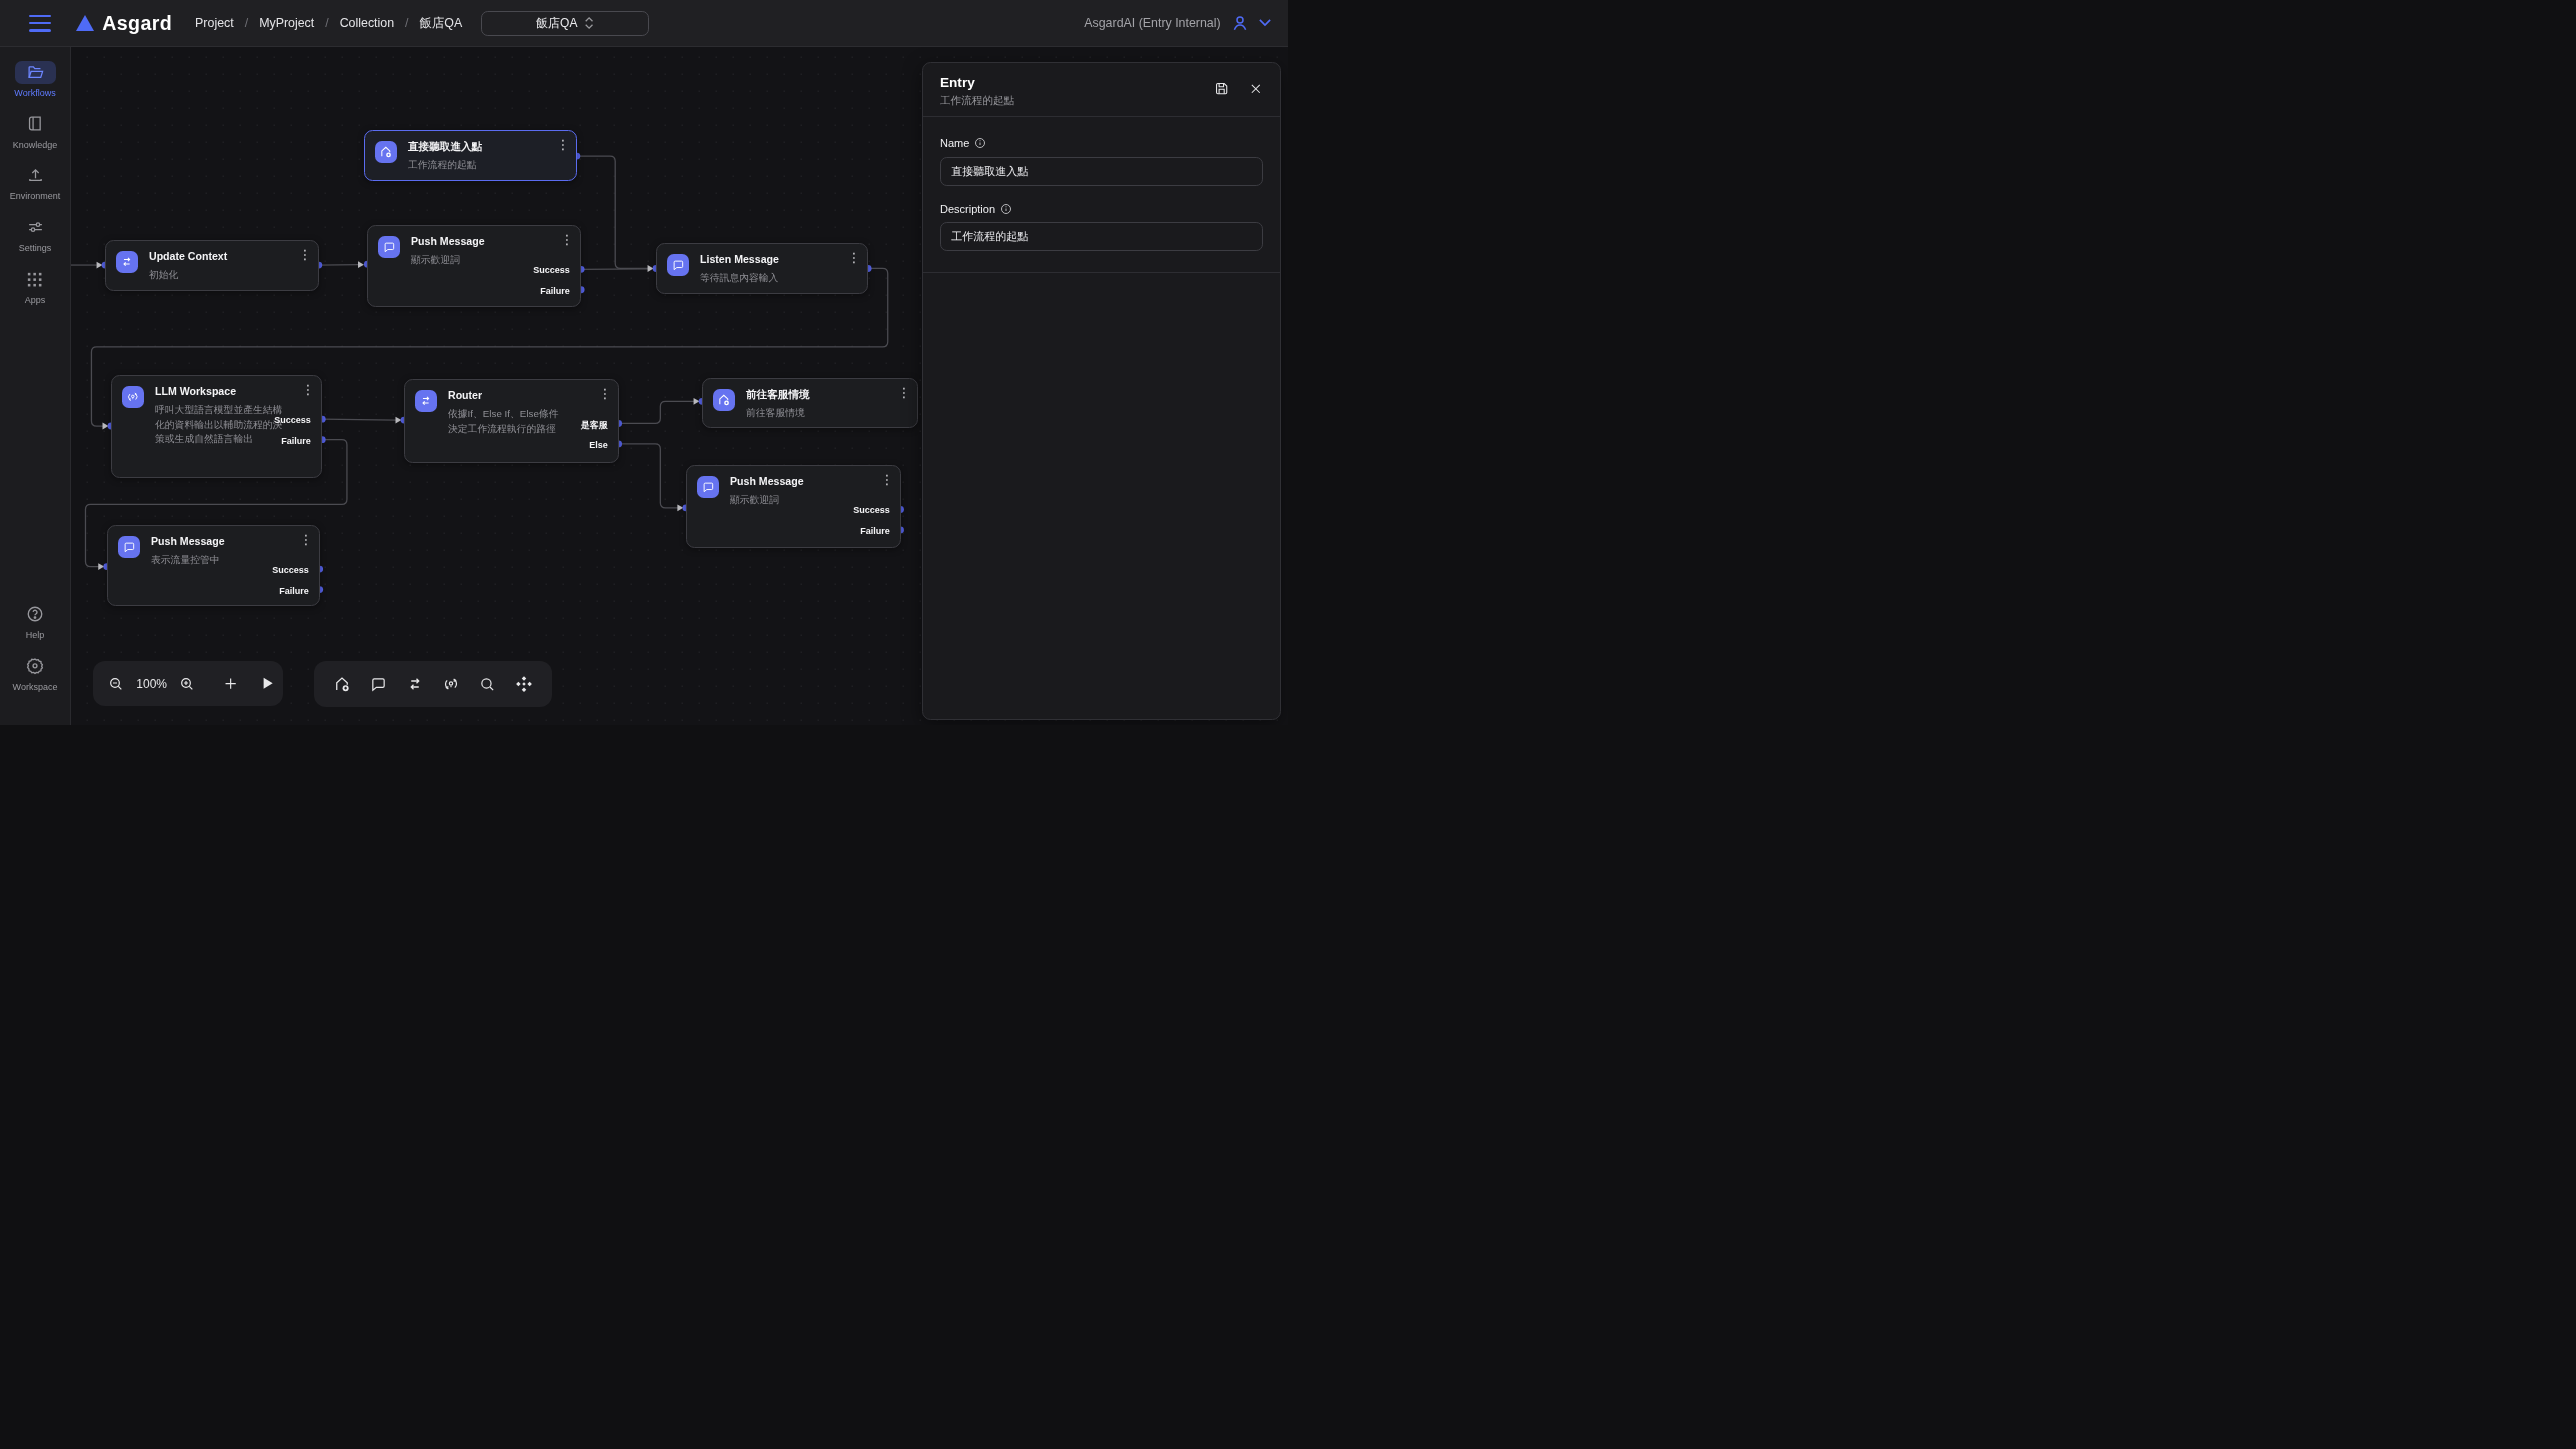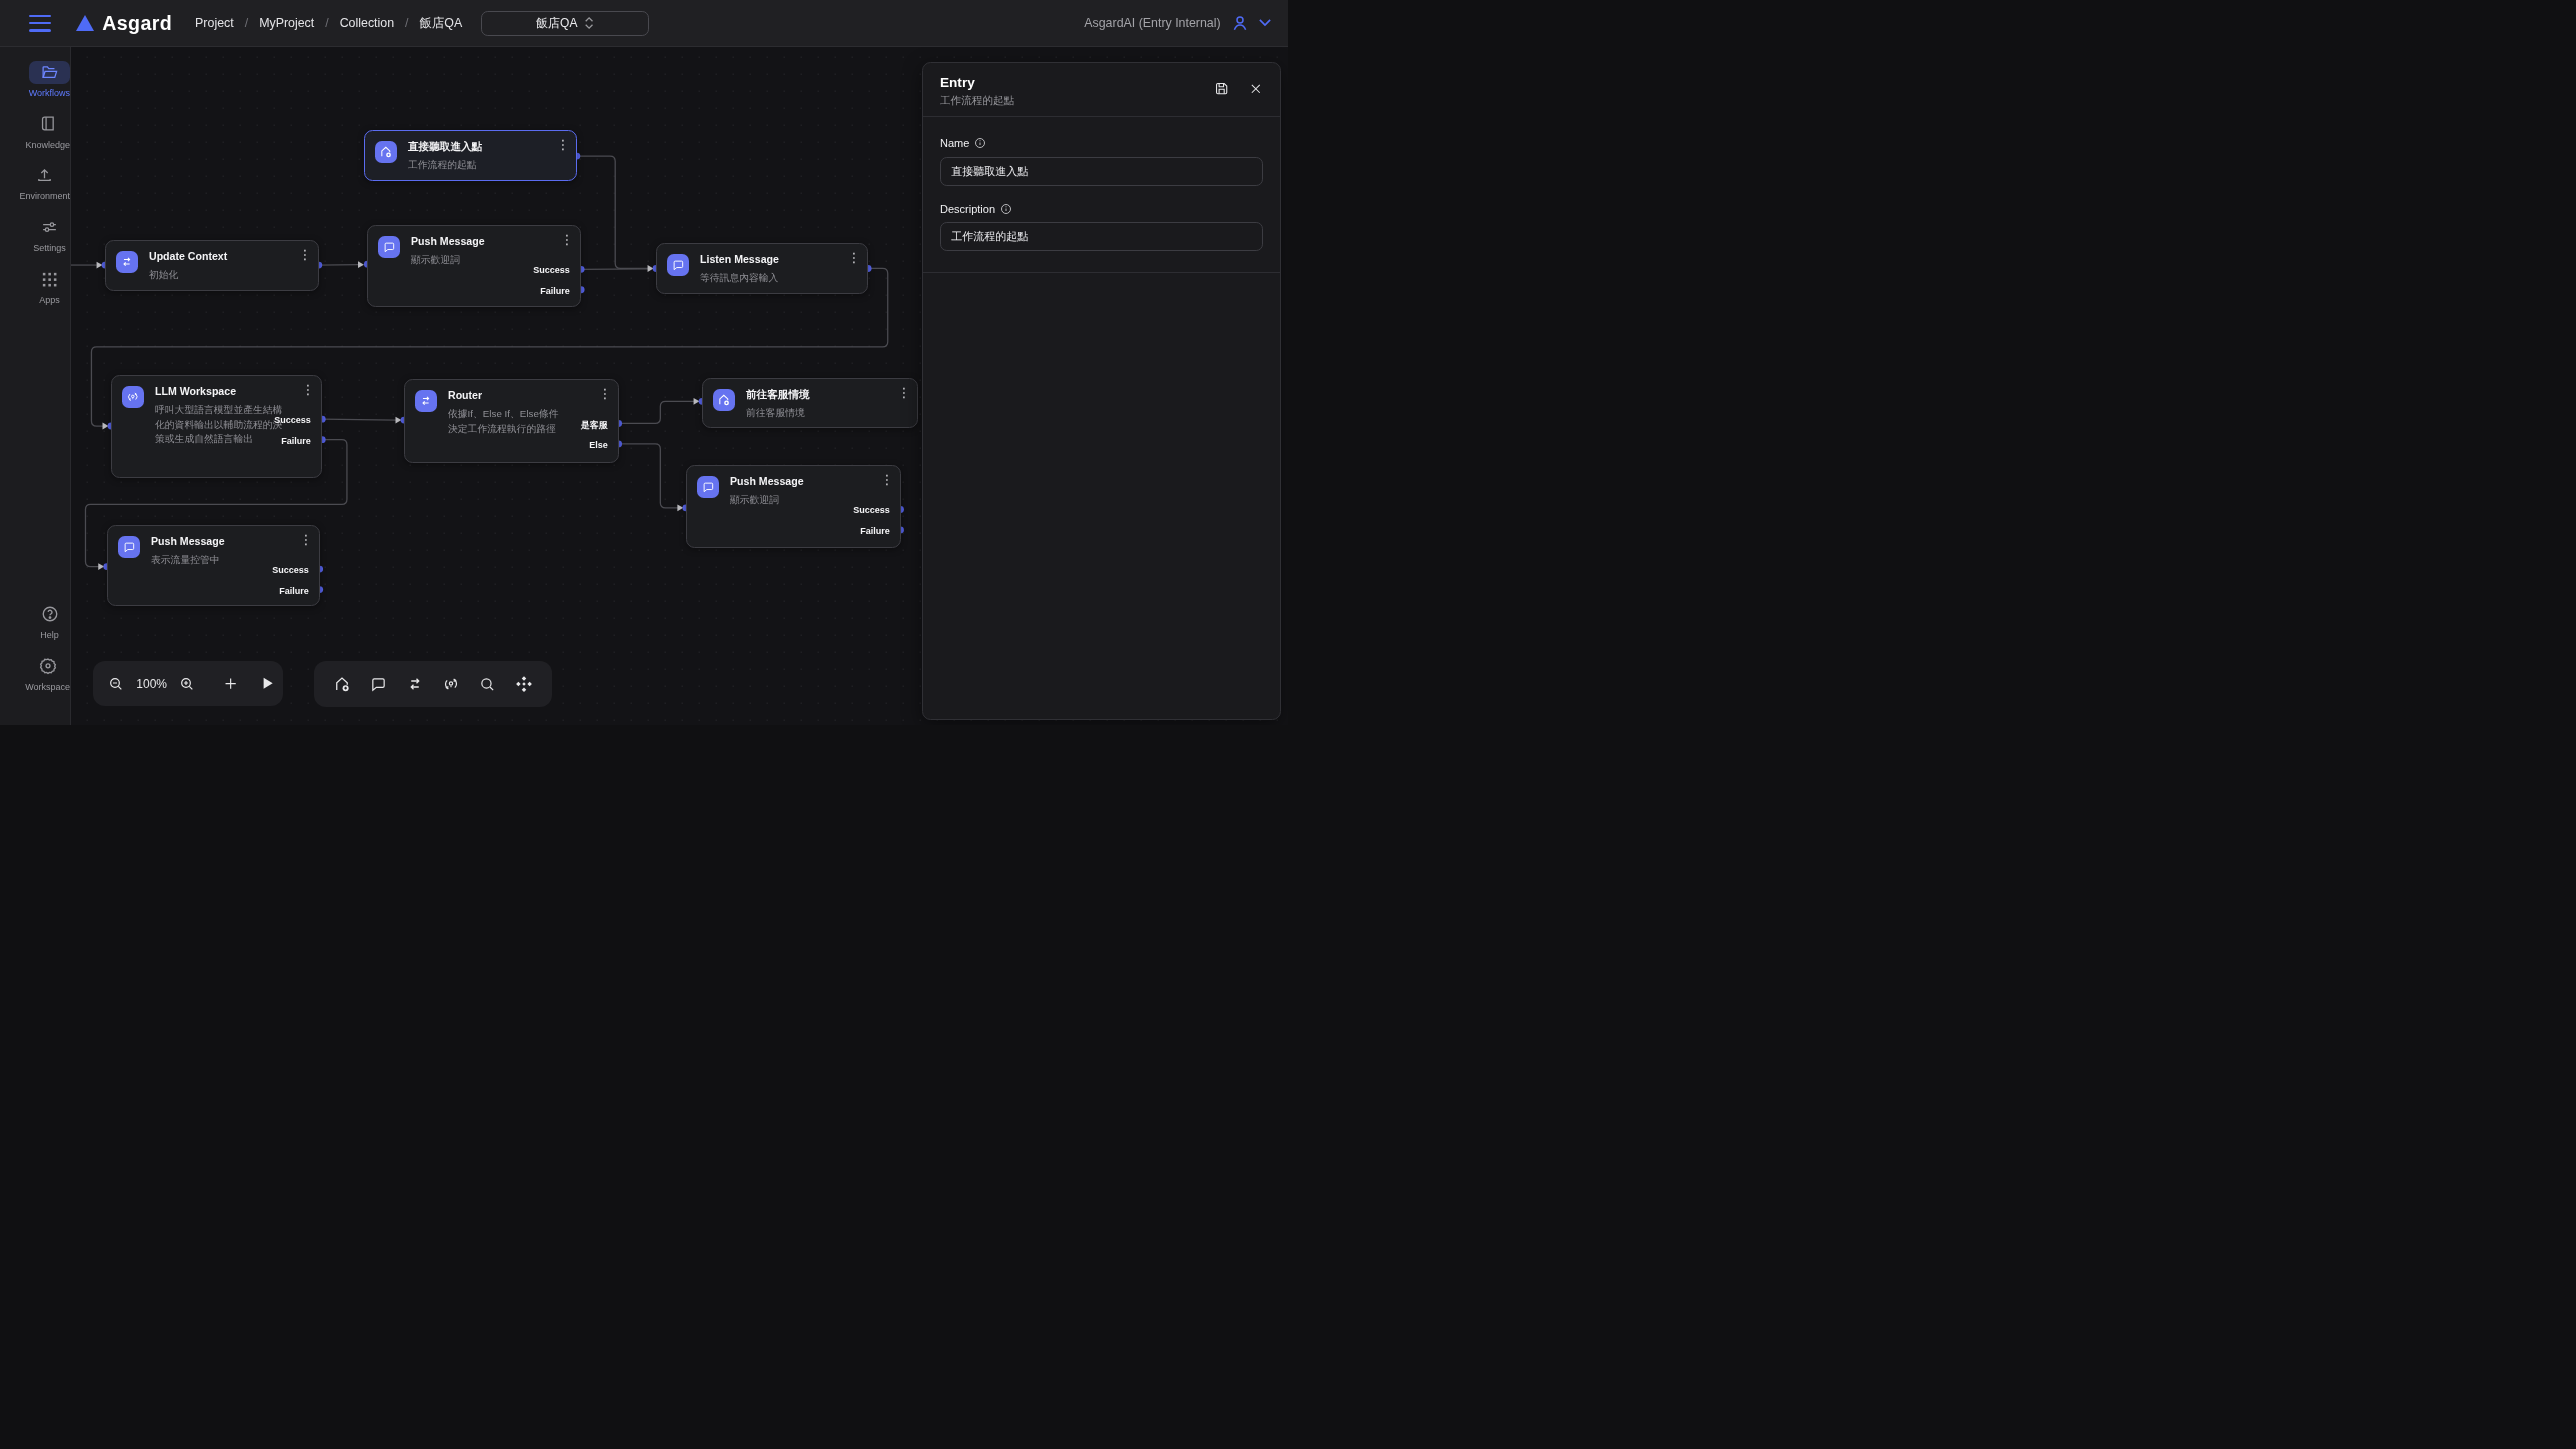--- a/index.html
+++ b/index.html
@@ -21,21 +21,21 @@
   .wf-select { margin-left:19px; width:168px; height:25px; background:transparent; border:0.9px solid #49494f;
                border-radius:6.8px; color:#ededf0; font-size:12px; display:flex; align-items:center;
                justify-content:center; gap:6.8px; cursor:pointer; }
   .topbar-right { margin-left:auto; display:flex; align-items:center; gap:10.2px; }
   .account-label { color:#a3a3a8; font-size:12.4px; }
   .icon { display:inline-flex; align-items:center; justify-content:center; }
 
   
   .main { flex:1; display:flex; min-height:0; }
   .sidebar { width:71px; flex:none; background:#1c1c1f; border-right:0.9px solid #2a2a2e;
-             display:flex; flex-direction:column; align-items:flex-end; padding-top:13.6px; }
+             display:flex; flex-direction:column; align-items:center; padding-top:13.6px; }
   .side-item { display:flex; flex-direction:column; align-items:center; gap:4.3px; margin-bottom:14.5px;
                cursor:pointer; color:#98989d; }
   .side-item .lbl { font-size:9px; color:#9a9a9f; }
   .side-item .pill { width:41px; height:23px; border-radius:6.8px; display:flex; align-items:center; justify-content:center; }
   .side-item.active .pill { background:#2a3152; }
   .side-item.active { color:#6d86ff; }
   .side-item.active .lbl { color:#5f7bff; }
   .side-spacer { flex:1; }
 
   

